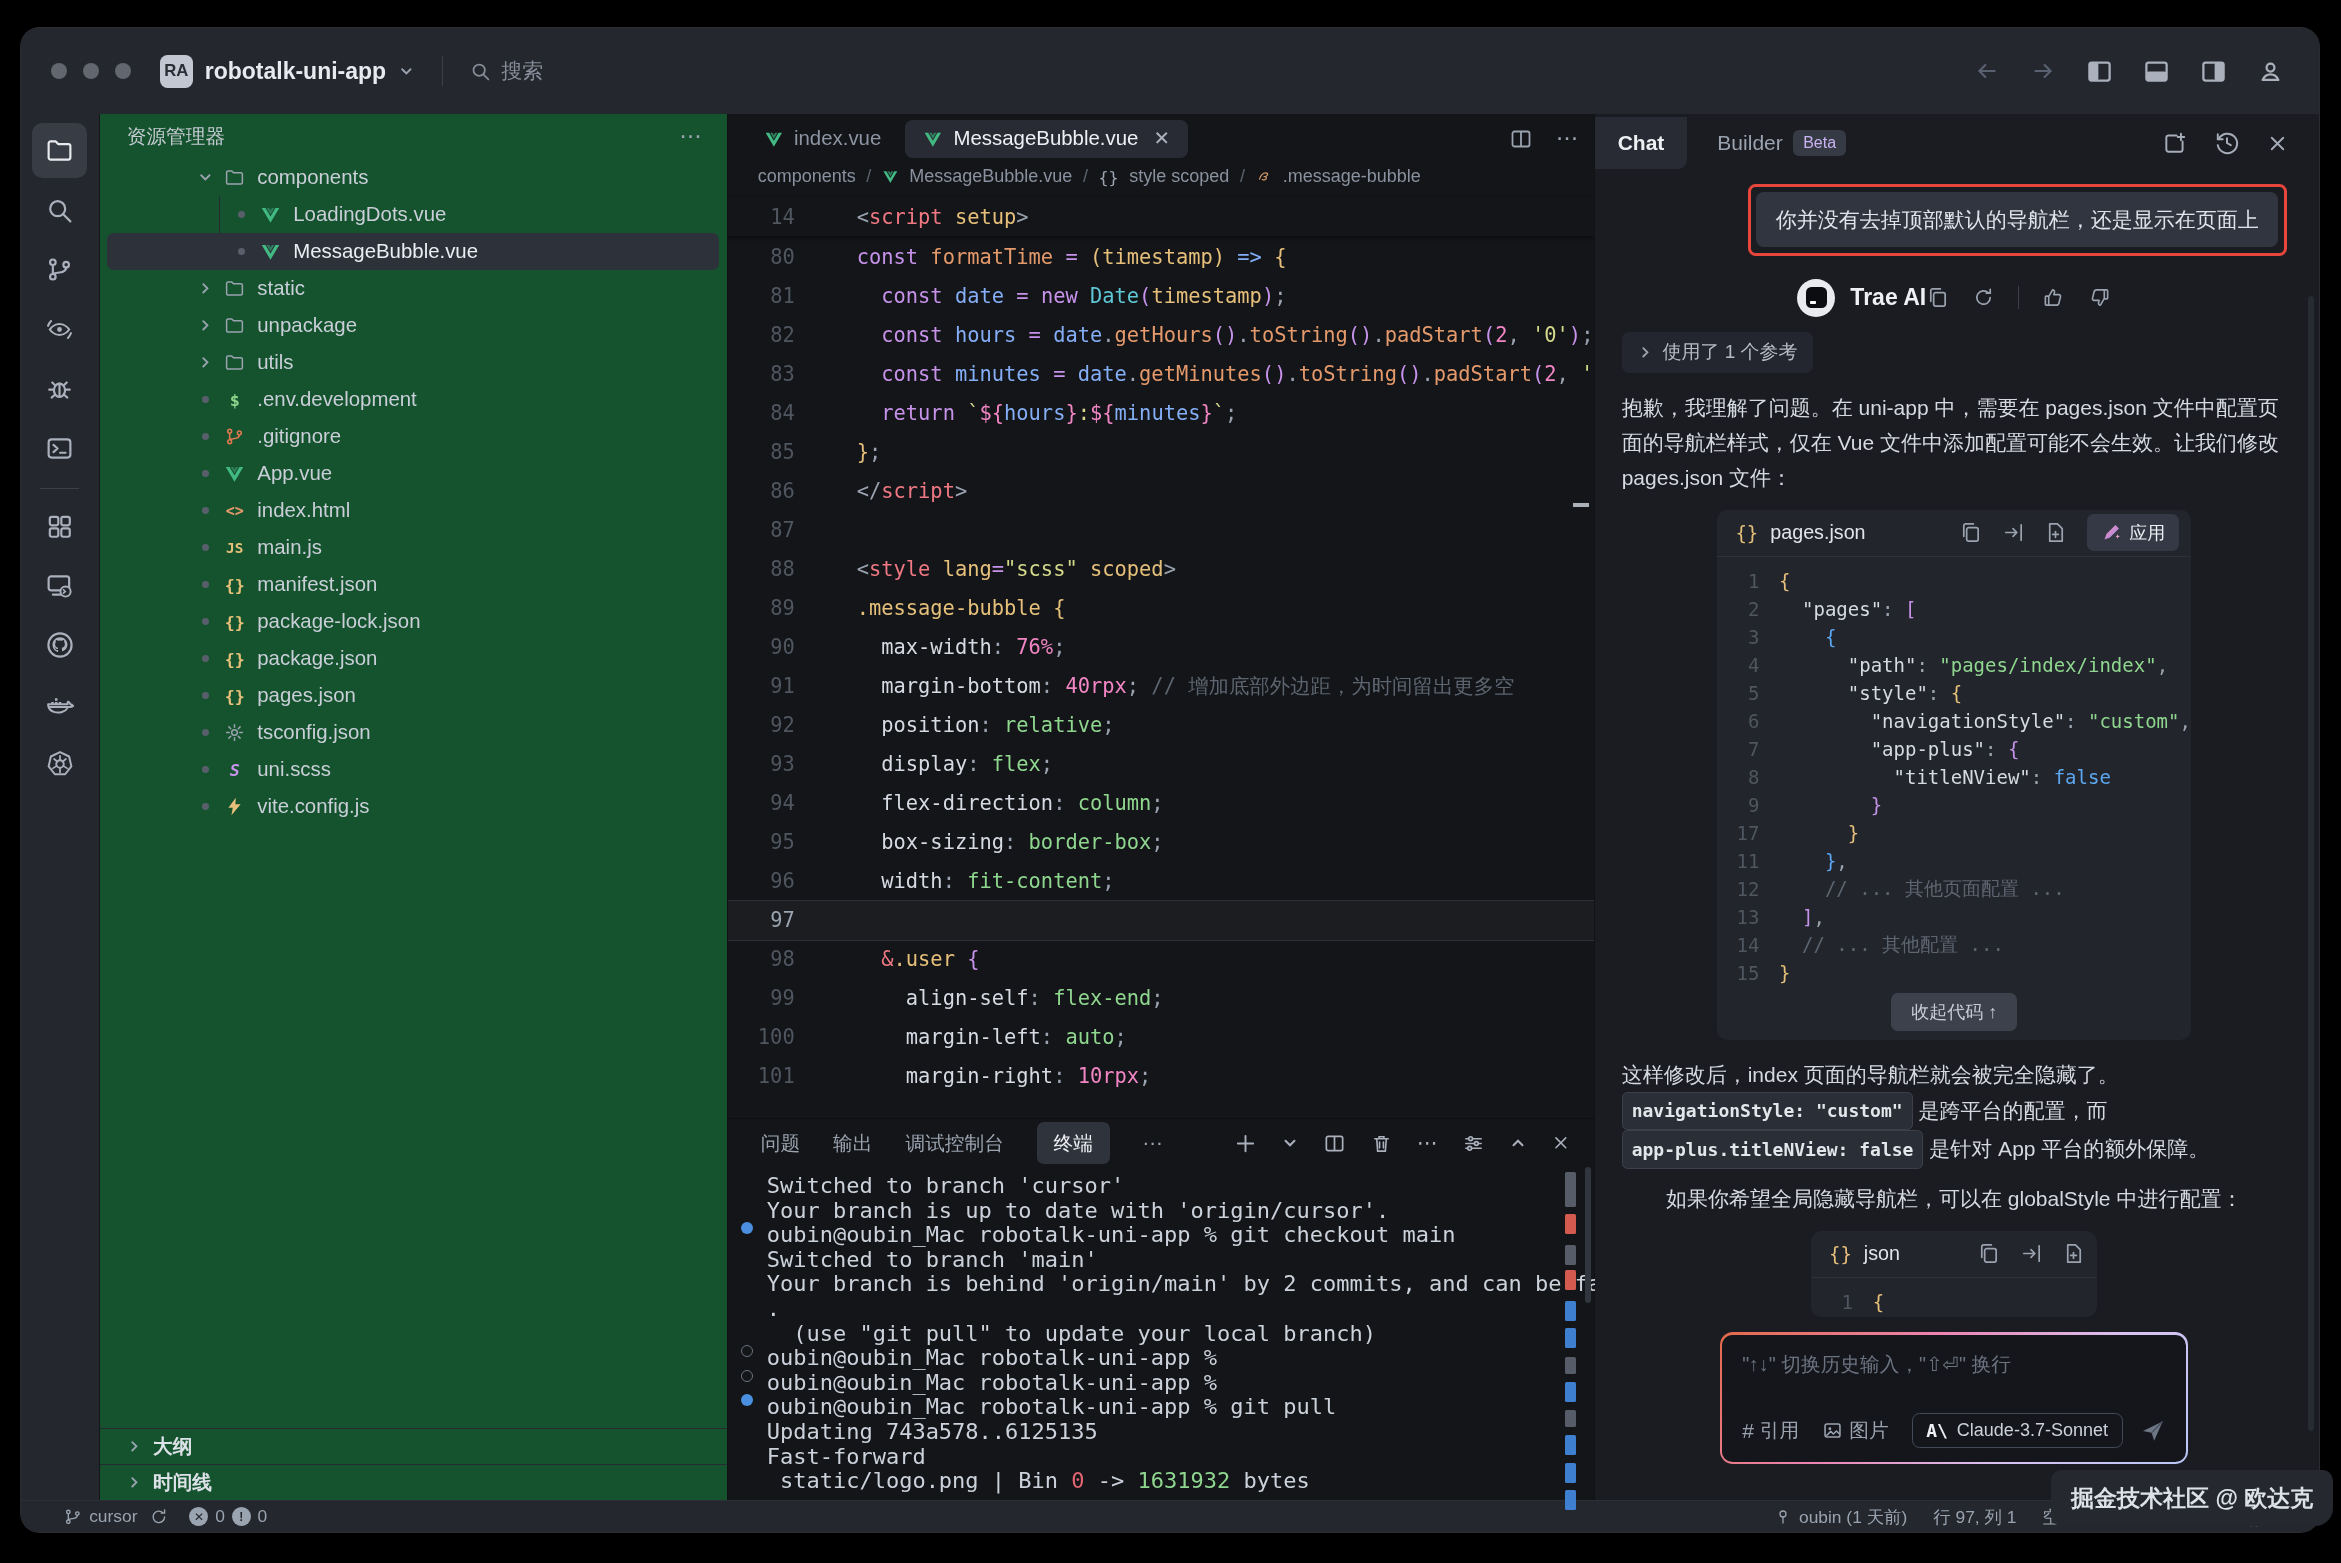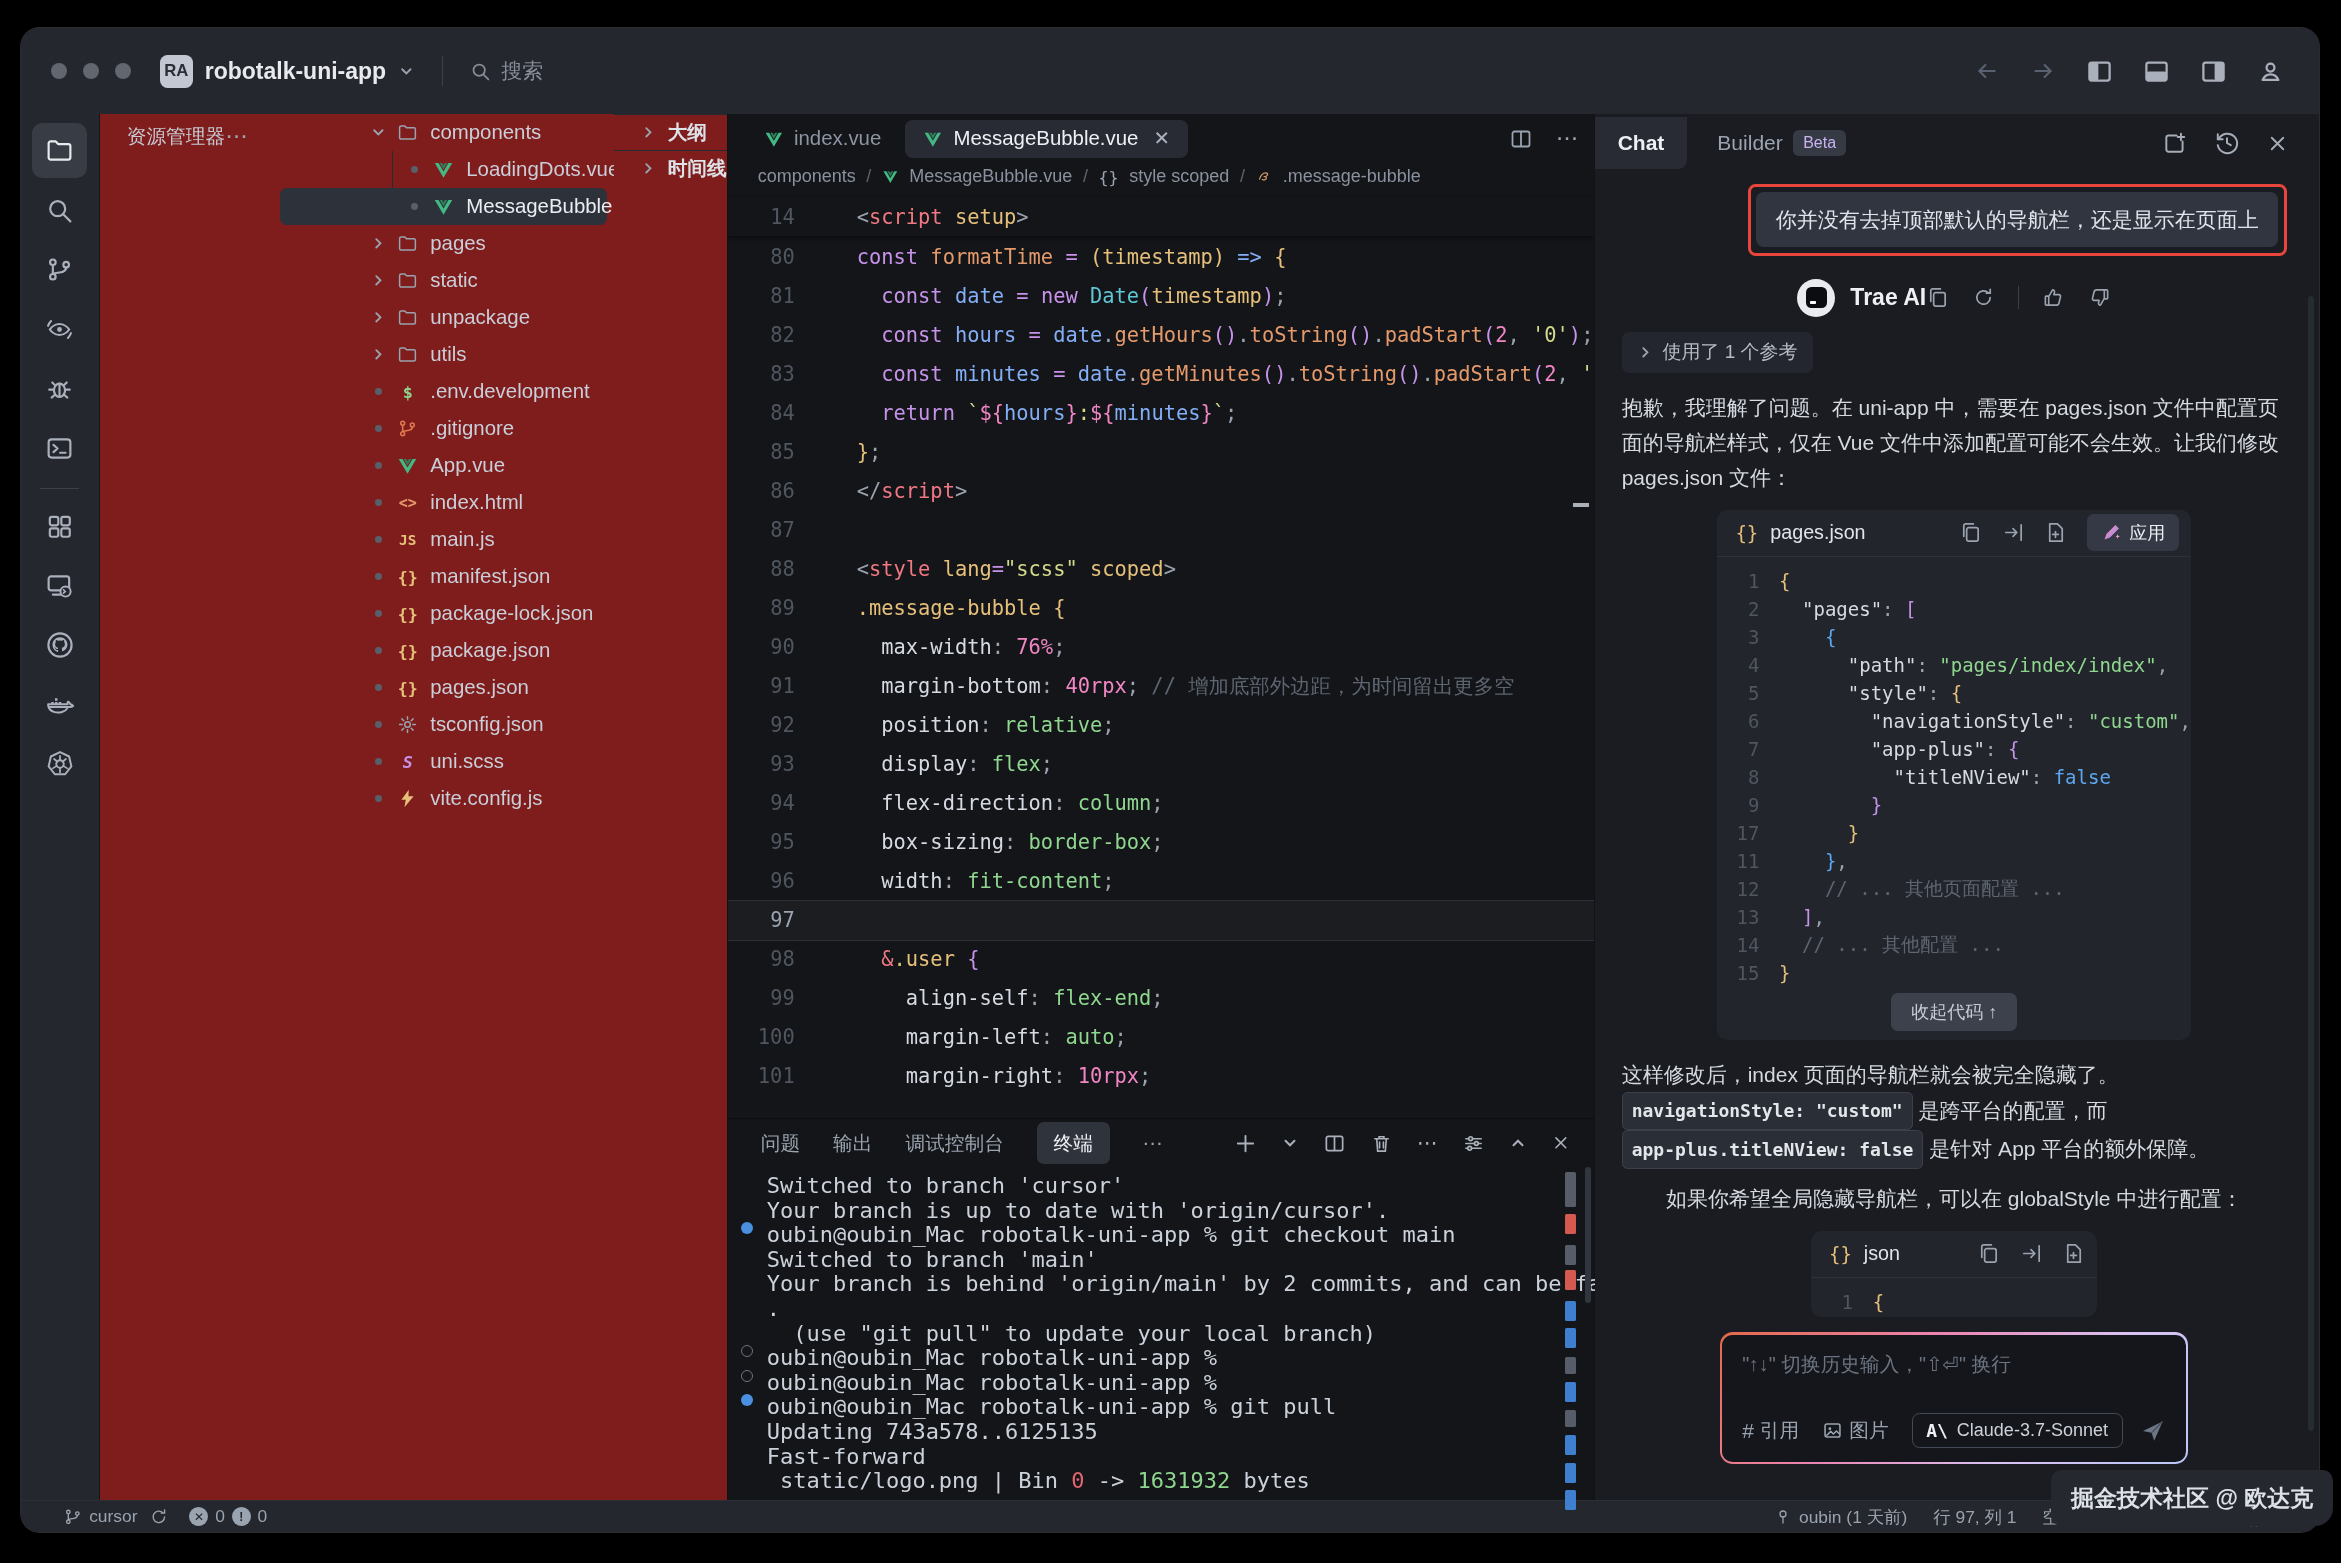--- a/index.html
+++ b/index.html
@@ -28,22 +28,22 @@
 
   
   .activitybar { width:79px; background:#24272d; border-right:0.8px solid #131519;
     display:flex; flex-direction:column; align-items:center; padding-top:9px; flex:0 0 auto; }
   .ab-item { width:55px; height:55px; border-radius:10.6px; display:flex; align-items:center;
     justify-content:center; color:#aab0bc; margin-bottom:4.5px; }
   .ab-item.active { background:#383c45; color:#e8eaee; }
   .ab-sep { width:39px; height:0.8px; background:#3c4048; margin:7.6px 0 10.6px; }
 
   
-  .sidebar { width:628px; background:#7f1d1d; border-right:0.8px solid #101216;
-    display:flex; flex-direction:row; flex:0 0 auto; }
+  .sidebar { width:628px; background:#14532d; border-right:0.8px solid #101216;
+    display:flex; flex-direction:column; flex:0 0 auto; }
   .sb-header { height:45px; display:flex; align-items:center; padding:0 23px 0 27px;
     color:#c5cad3; font-size:19.7px; }
   .sb-header .more { margin-left:auto; color:#9aa3af; font-size:23px; letter-spacing:1.5px; }
   .sec-header { height:38px; display:flex; align-items:center; gap:9px; padding-left:44px;
     color:#dde1e8; font-size:20.4px; font-weight:700; }
   .chev { width:16.7px; height:16.7px; color:#9aa3af; flex:0 0 auto; }
   .chev svg{ width:100%; height:100%; }
   .chev.down svg { transform:rotate(90deg); }
   #file-tree { flex:1; overflow:hidden; }
   .tree-row { position:relative; height:37px; display:flex; align-items:center; margin:0 7.6px;
@@ -359,33 +359,20 @@
               <span class="t-slot">
                 <span class="t-dot"></span>
               </span>
               <span class="t-icon">
                 <svg viewBox="0 0 24 24" width="21" height="21">
                   <path fill="#42b883" d="M2 4.5h4.3L12 14.3 17.7 4.5H22L12 21.5 2 4.5z"></path>
                   <path fill="#2e7d5b" d="M7.6 4.5h2.9L12 7.2l1.5-2.7h2.9L12 12.1 7.6 4.5z"></path>
                 </svg>
               </span>
               <span>MessageBubble.vue</span>
-            </div>
-            <div class="tree-row d0">
-              <span class="t-slot">
-                <svg viewBox="0 0 16 16" width="16.7" height="16.7" style="transform:rotate(0deg)">
-                  <path d="M6 4l4 4-4 4" stroke="#9aa3af" fill="none" stroke-width="1.8" stroke-linecap="round"></path>
-                </svg>
-              </span>
-              <span class="t-icon">
-                <svg viewBox="0 0 24 24" width="21" height="21">
-                  <path d="M3 6.2c0-1 .8-1.7 1.7-1.7h4.2l2 2.2h8.4c1 0 1.7.8 1.7 1.7v9.4c0 1-.8 1.7-1.7 1.7H4.7c-1 0-1.7-.8-1.7-1.7z" stroke="#9aa3af" stroke-width="1.7" fill="none" stroke-linejoin="round"></path>
-                </svg>
-              </span>
-              <span>pages</span>
             </div>
             <div class="tree-row d0">
               <span class="t-slot">
                 <svg viewBox="0 0 16 16" width="16.7" height="16.7" style="transform:rotate(0deg)">
                   <path d="M6 4l4 4-4 4" stroke="#9aa3af" fill="none" stroke-width="1.8" stroke-linecap="round"></path>
                 </svg>
               </span>
               <span class="t-icon">
                 <svg viewBox="0 0 24 24" width="21" height="21">
                   <path d="M3 6.2c0-1 .8-1.7 1.7-1.7h4.2l2 2.2h8.4c1 0 1.7.8 1.7 1.7v9.4c0 1-.8 1.7-1.7 1.7H4.7c-1 0-1.7-.8-1.7-1.7z" stroke="#9aa3af" stroke-width="1.7" fill="none" stroke-linejoin="round"></path>

